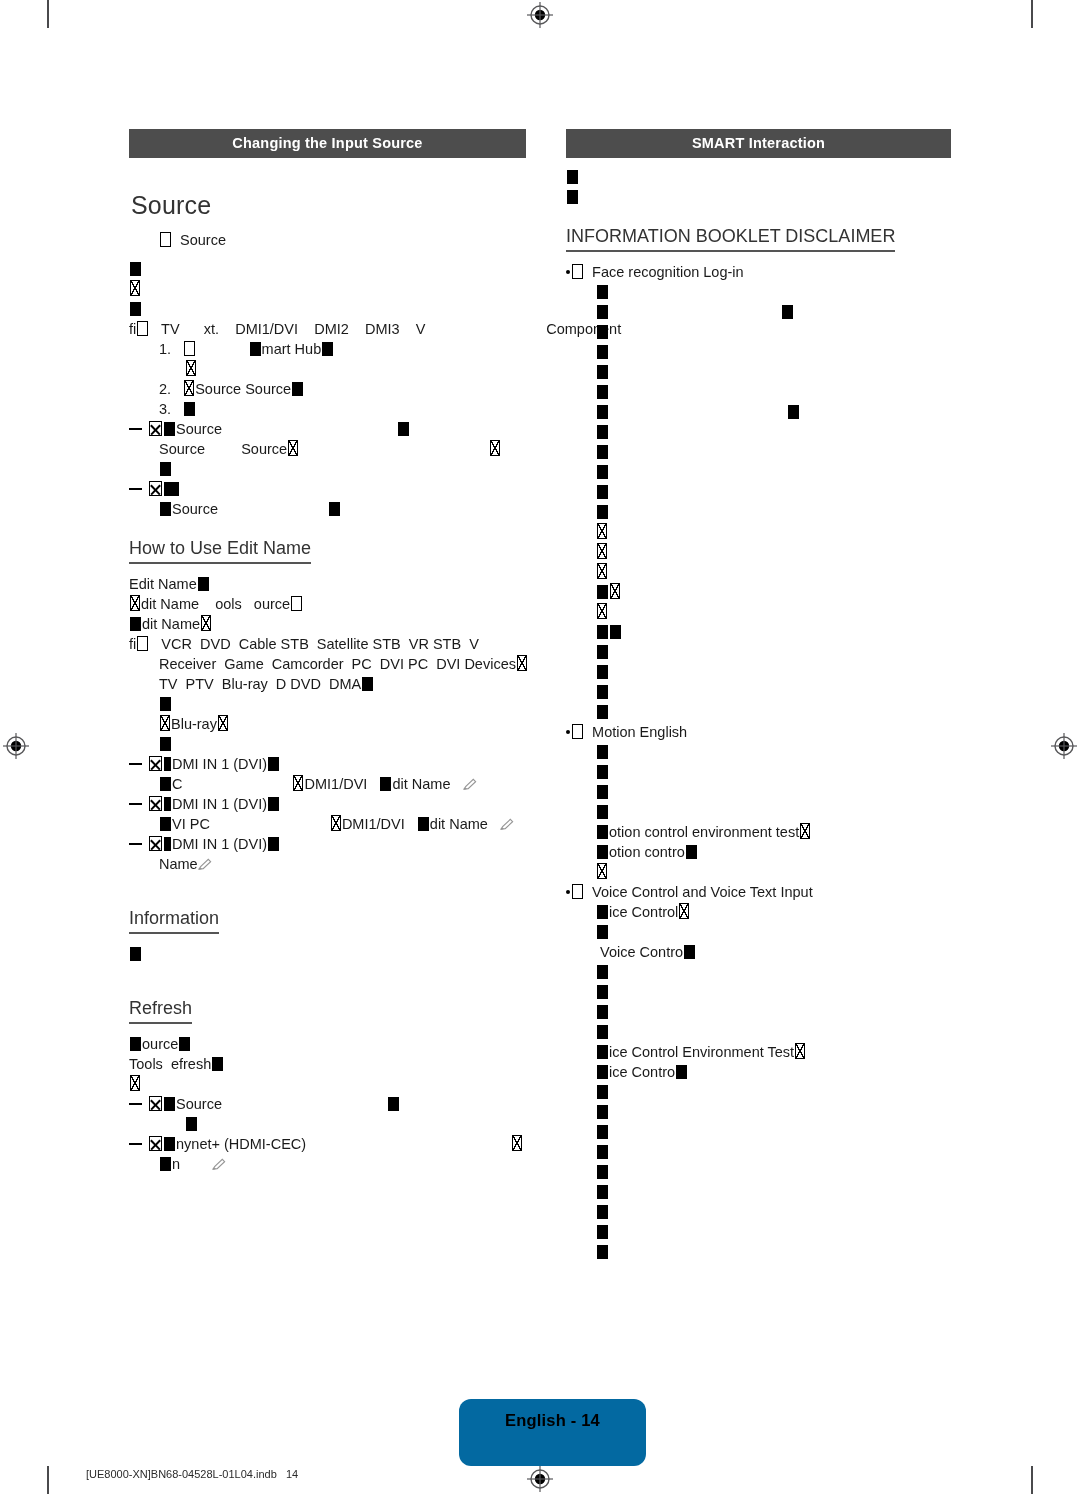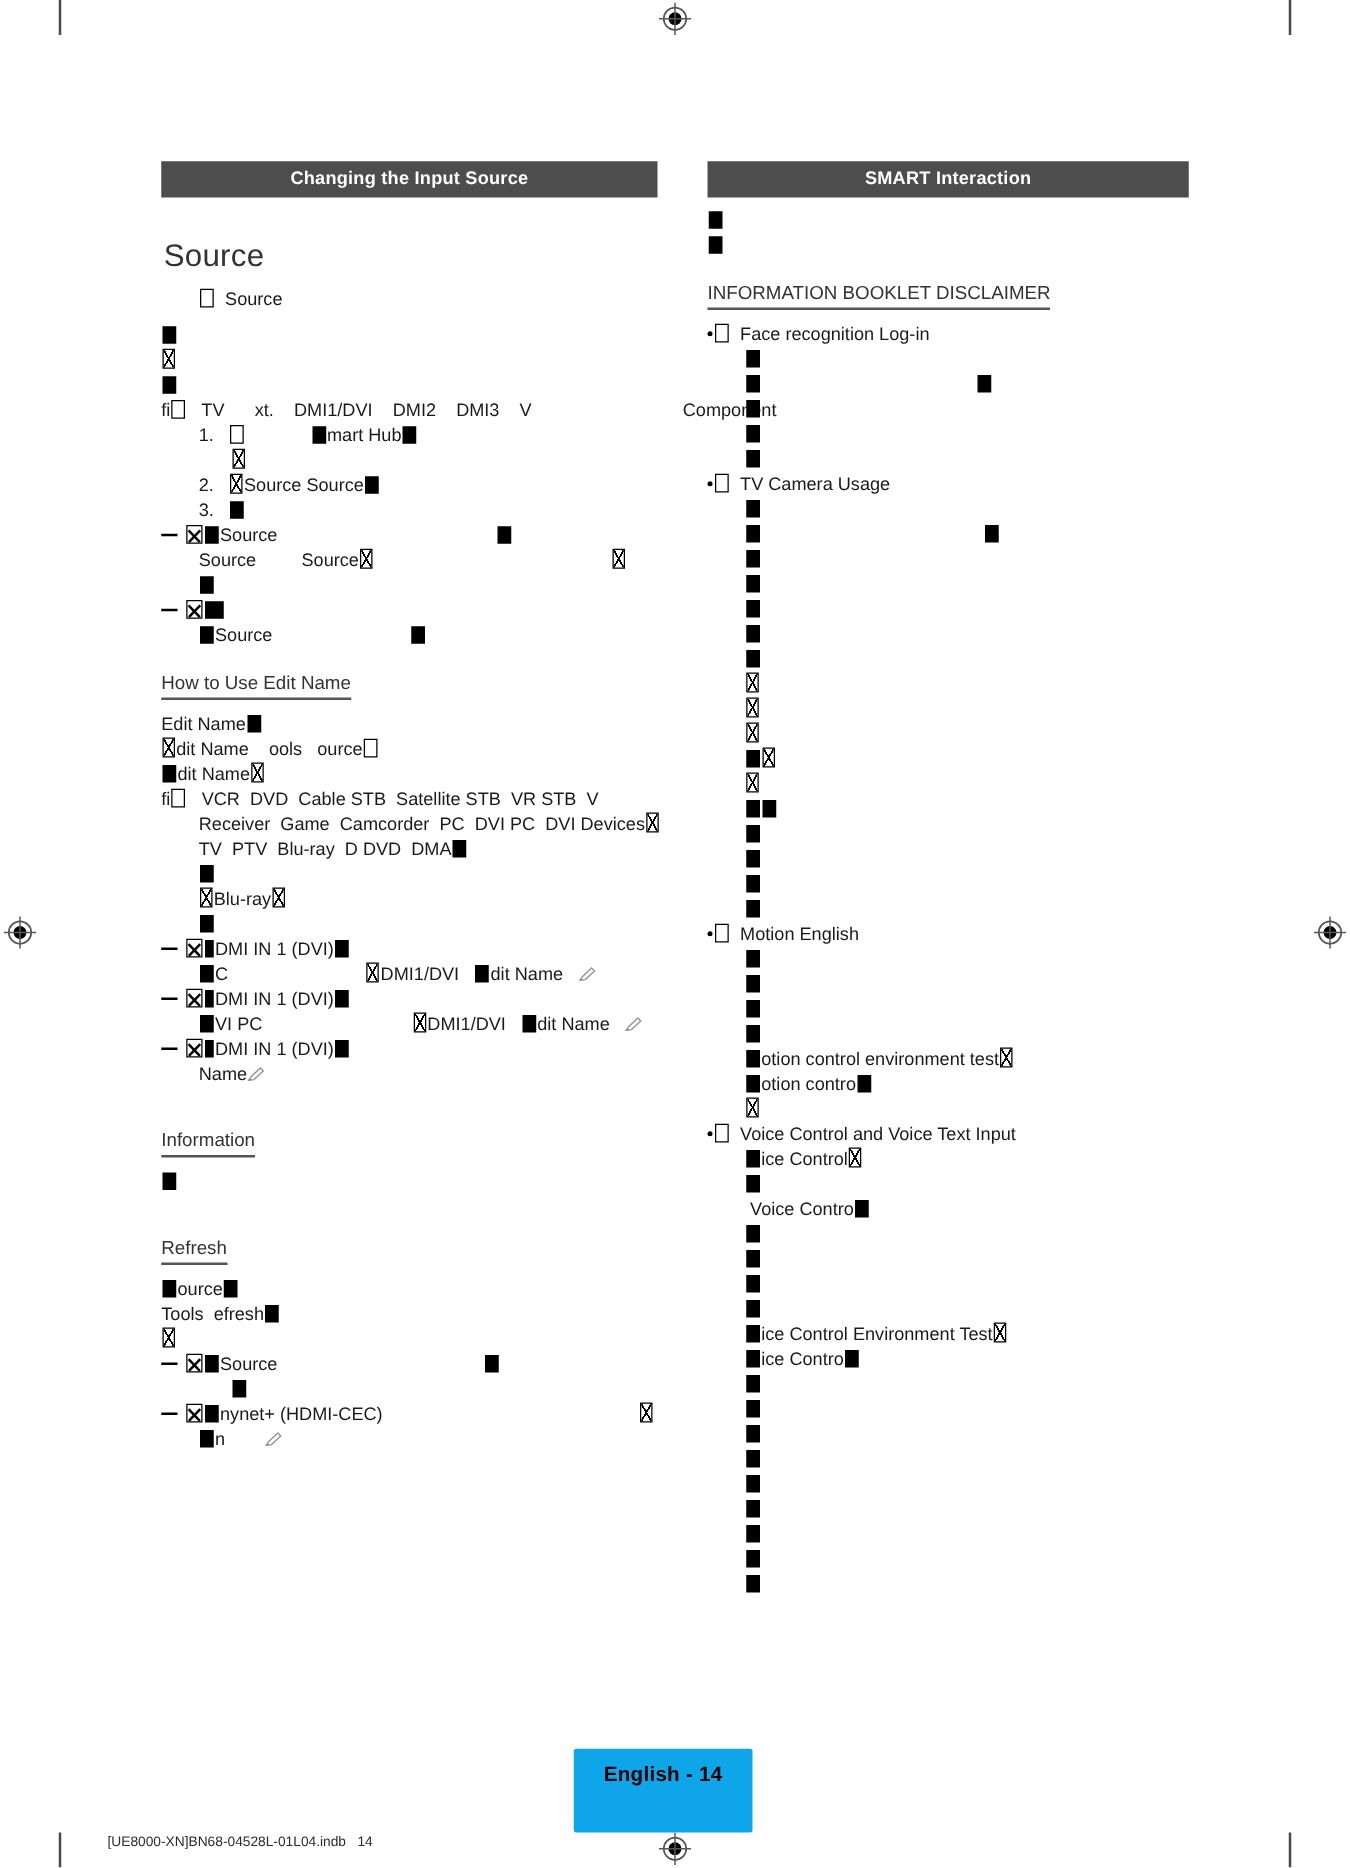--- a/index.html
+++ b/index.html
@@ -60,21 +60,21 @@
 
   .h1 {
     font-size: 25px;
     font-weight: normal;
     color: #333333;
     margin: 33px 0 10px 2px;
     letter-spacing: 0.2px;
   }
 
   .h2 {
-    font-size: 15px;
+    font-size: 18px;
     color: #333333;
     border-bottom: 2px solid #555;
     display: inline-block;
     padding-bottom: 3px;
     margin: 0 0 10px 0;
   }
 
   .line {
     font-size: 14.5px;
     line-height: 20px;
@@ -165,24 +165,24 @@
     width: 15px; height: 13px;
     vertical-align: -2px;
     opacity: .62;
   }
 
   
   .page-pill {
     position: absolute;
     left: 459px;
     top: 1399px;
-    width: 143px;
+    width: 187px;
     height: 67px;
-    background: #0ea5e9;
-    border-radius: 2px;
+    background: #0369a1;
+    border-radius: 12px;
     display: flex;
     align-items: flex-start;
     justify-content: center;
     padding-top: 12px;
     box-sizing: border-box;
   }
   .page-pill span {
     font-size: 16.5px;
     font-weight: bold;
     color: #000;
@@ -330,21 +330,20 @@
 
       
       <div class="line"><span class="bullet-dot"></span><span class="tofu box"></span>&nbsp;&nbsp;<span>Face recognition Log-in</span></div>
       <div class="line indent1"><span class="tofu"></span></div>
       <div class="line indent1"><span class="tofu"></span><span style="display:inline-block;width:172px;"></span><span class="tofu"></span></div>
       <div class="line indent1"><span class="tofu"></span></div>
       <div class="line indent1"><span class="tofu"></span></div>
       <div class="line indent1"><span class="tofu"></span></div>
 
       
-      <div class="line"><span class="bullet-dot"></span><span class="tofu box"></span>&nbsp;&nbsp;<span>TV Camera Usage</span></div>
       <div class="line indent1"><span class="tofu"></span></div>
       <div class="line indent1"><span class="tofu"></span><span style="display:inline-block;width:178px;"></span><span class="tofu"></span></div>
       <div class="line indent1"><span class="tofu"></span></div>
       <div class="line indent1"><span class="tofu"></span></div>
       <div class="line indent1"><span class="tofu"></span></div>
       <div class="line indent1"><span class="tofu"></span></div>
       <div class="line indent1"><span class="tofu"></span></div>
       <div class="line indent1"><span class="tofu hourglass"></span></div>
       <div class="line indent1"><span class="tofu hourglass"></span></div>
       <div class="line indent1"><span class="tofu hourglass"></span></div>

